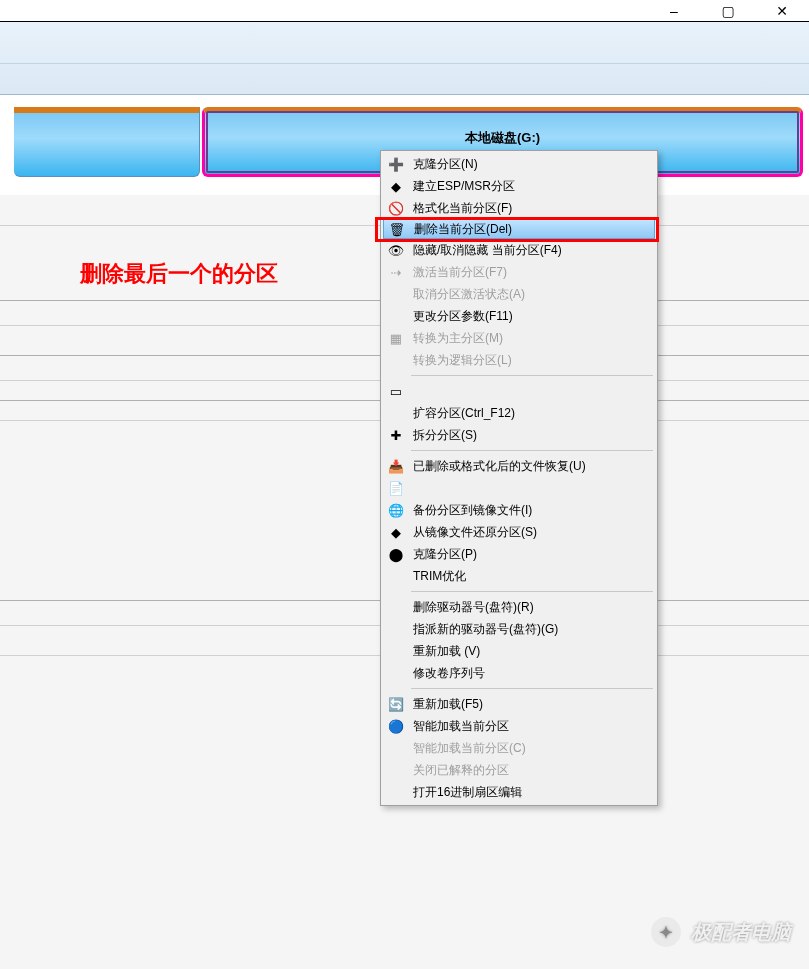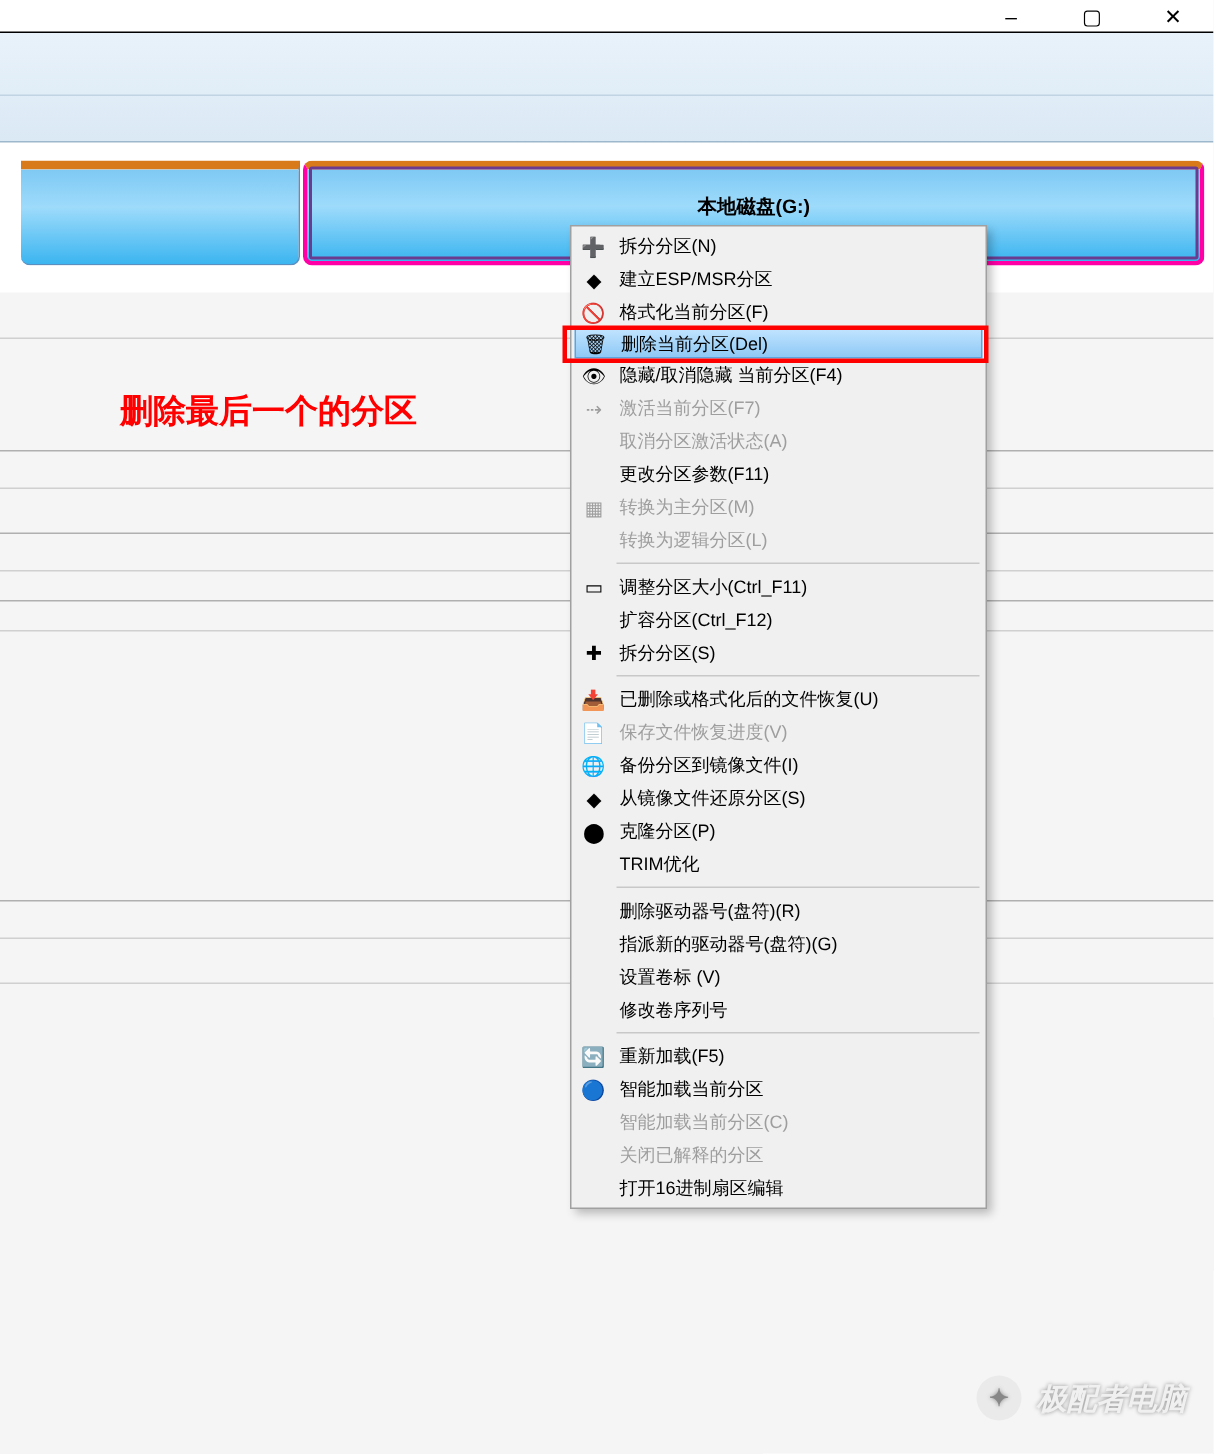--- a/index.html
+++ b/index.html
@@ -223,21 +223,21 @@
   <div class="gridline" style="top:460px"></div>
 </div>
 
 <div class="annotation">删除最后一个的分区</div>
 
 <div class="highlight-box"></div>
 
 <div class="contextmenu" id="ctxmenu">
     <div class="menu-item">
       <span class="iconcell">➕</span>
-      <span class="labelcell">拆分分区(N)</span>
+      <span class="labelcell">克隆分区(N)</span>
     </div>
     <div class="menu-item">
       <span class="iconcell">◆</span>
       <span class="labelcell">建立ESP/MSR分区</span>
     </div>
     <div class="menu-item">
       <span class="iconcell">🚫</span>
       <span class="labelcell">格式化当前分区(F)</span>
     </div>
     <div class="menu-item highlighted">
@@ -264,38 +264,36 @@
       <span class="iconcell">▦</span>
       <span class="labelcell">转换为主分区(M)</span>
     </div>
     <div class="menu-item disabled">
       <span class="iconcell"></span>
       <span class="labelcell">转换为逻辑分区(L)</span>
     </div>
     <div class="menu-sep"></div>
     <div class="menu-item">
       <span class="iconcell">▭</span>
-      <span class="labelcell">调整分区大小(Ctrl_F11)</span>
     </div>
     <div class="menu-item">
       <span class="iconcell"></span>
       <span class="labelcell">扩容分区(Ctrl_F12)</span>
     </div>
     <div class="menu-item">
       <span class="iconcell">✚</span>
       <span class="labelcell">拆分分区(S)</span>
     </div>
     <div class="menu-sep"></div>
     <div class="menu-item">
       <span class="iconcell">📥</span>
       <span class="labelcell">已删除或格式化后的文件恢复(U)</span>
     </div>
     <div class="menu-item disabled">
       <span class="iconcell">📄</span>
-      <span class="labelcell">保存文件恢复进度(V)</span>
     </div>
     <div class="menu-item">
       <span class="iconcell">🌐</span>
       <span class="labelcell">备份分区到镜像文件(I)</span>
     </div>
     <div class="menu-item">
       <span class="iconcell">◆</span>
       <span class="labelcell">从镜像文件还原分区(S)</span>
     </div>
     <div class="menu-item">
@@ -310,21 +308,21 @@
     <div class="menu-item">
       <span class="iconcell"></span>
       <span class="labelcell">删除驱动器号(盘符)(R)</span>
     </div>
     <div class="menu-item">
       <span class="iconcell"></span>
       <span class="labelcell">指派新的驱动器号(盘符)(G)</span>
     </div>
     <div class="menu-item">
       <span class="iconcell"></span>
-      <span class="labelcell">设置卷标 (V)</span>
+      <span class="labelcell">重新加载 (V)</span>
     </div>
     <div class="menu-item">
       <span class="iconcell"></span>
       <span class="labelcell">修改卷序列号</span>
     </div>
     <div class="menu-sep"></div>
     <div class="menu-item">
       <span class="iconcell">🔄</span>
       <span class="labelcell">重新加载(F5)</span>
     </div>

